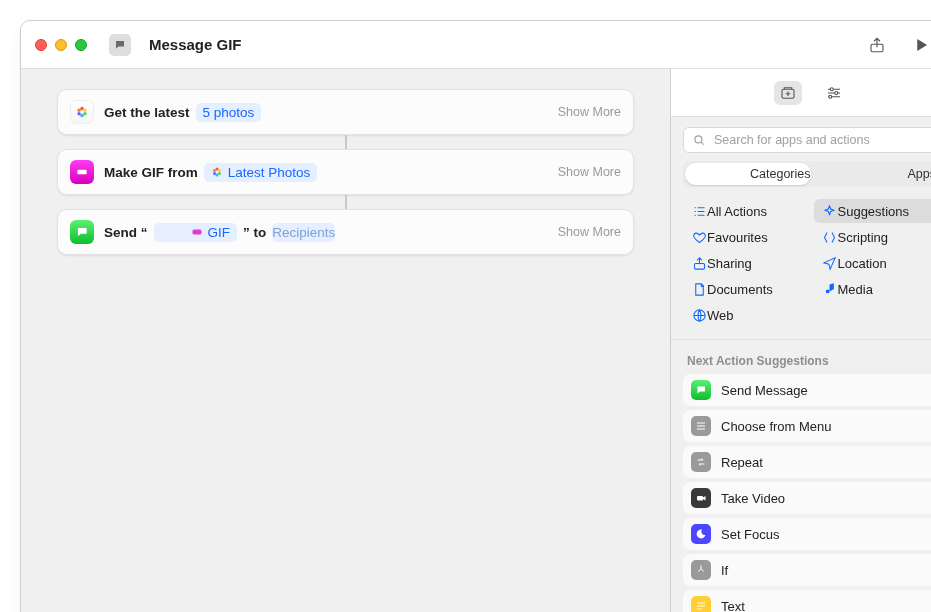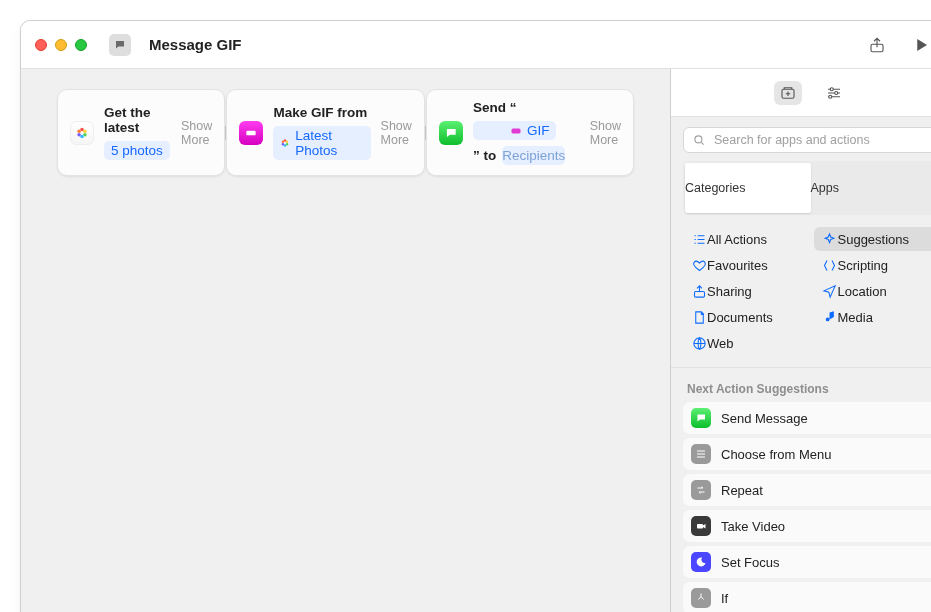--- a/index.html
+++ b/index.html
@@ -57,21 +57,21 @@
   .title{font-weight:600;font-size:15px;margin-left:6px;text-align:center;}
   .titlebar-right{margin-left:auto;display:flex;align-items:center;gap:14px;}
   .tb-btn{width:30px;height:28px;border-radius:6px;display:flex;align-items:center;justify-content:center;color:#555;}
   .tb-btn svg{width:18px;height:18px;stroke:#555;fill:none;stroke-width:1.5;}
   .tb-btn.play svg{fill:#555;stroke:none;}
   
   .body{flex:1;display:flex;min-height:0;}
   .canvas{
     flex:1;background:var(--bg);padding:20px 36px;overflow:auto;
   }
-  .action-list{display:flex;align-items:stretch;}
+  .action-list{display:flex;flex-direction:column;align-items:stretch;}
   .action{
     background:#fcfcfc;border:1px solid #e3e3e3;border-radius:10px;
     padding:10px 12px;display:flex;align-items:center;gap:10px;
     box-shadow:var(--action-shadow);
     min-height:44px;
   }
   .action .aicon{width:24px;height:24px;border-radius:6px;flex-shrink:0;display:flex;align-items:center;justify-content:center;}
   .aicon svg{width:14px;height:14px;}
   .action .label{display:flex;align-items:center;gap:6px;flex-wrap:wrap;font-size:13.5px;}
   .action .label strong{font-weight:600;}
@@ -111,21 +111,21 @@
     color:var(--text-subtle);
   }
   .search svg{width:14px;height:14px;stroke:#a0a0a0;fill:none;stroke-width:2;}
   .search input{border:none;outline:none;background:transparent;flex:1;font-size:12.5px;color:#ec4899;}
   .search input::placeholder{color:#a0a0a0;}
 
   .segment{
     margin:8px 12px 10px 12px;background:var(--segment-bg);border-radius:7px;display:flex;padding:2px;
   }
   .segment .seg{
-    flex:1;text-align:left;padding:18px 0;font-size:12.5px;border-radius:2px;color:#333;
+    flex:1;text-align:right;padding:4px 0;font-size:12.5px;border-radius:11px;color:#333;
   }
   .segment .seg.active{background:var(--segment-active);box-shadow:0 1px 2px rgba(0,0,0,.12);}
 
   .catgrid{
     display:grid;grid-template-columns:1fr 1fr;column-gap:6px;row-gap:2px;
     padding:2px 12px 12px 12px;border-bottom:1px solid var(--panel-border);
   }
   .catitem{
     display:flex;align-items:center;gap:0;padding:4px 8px;border-radius:6px;font-size:13px;
   }

